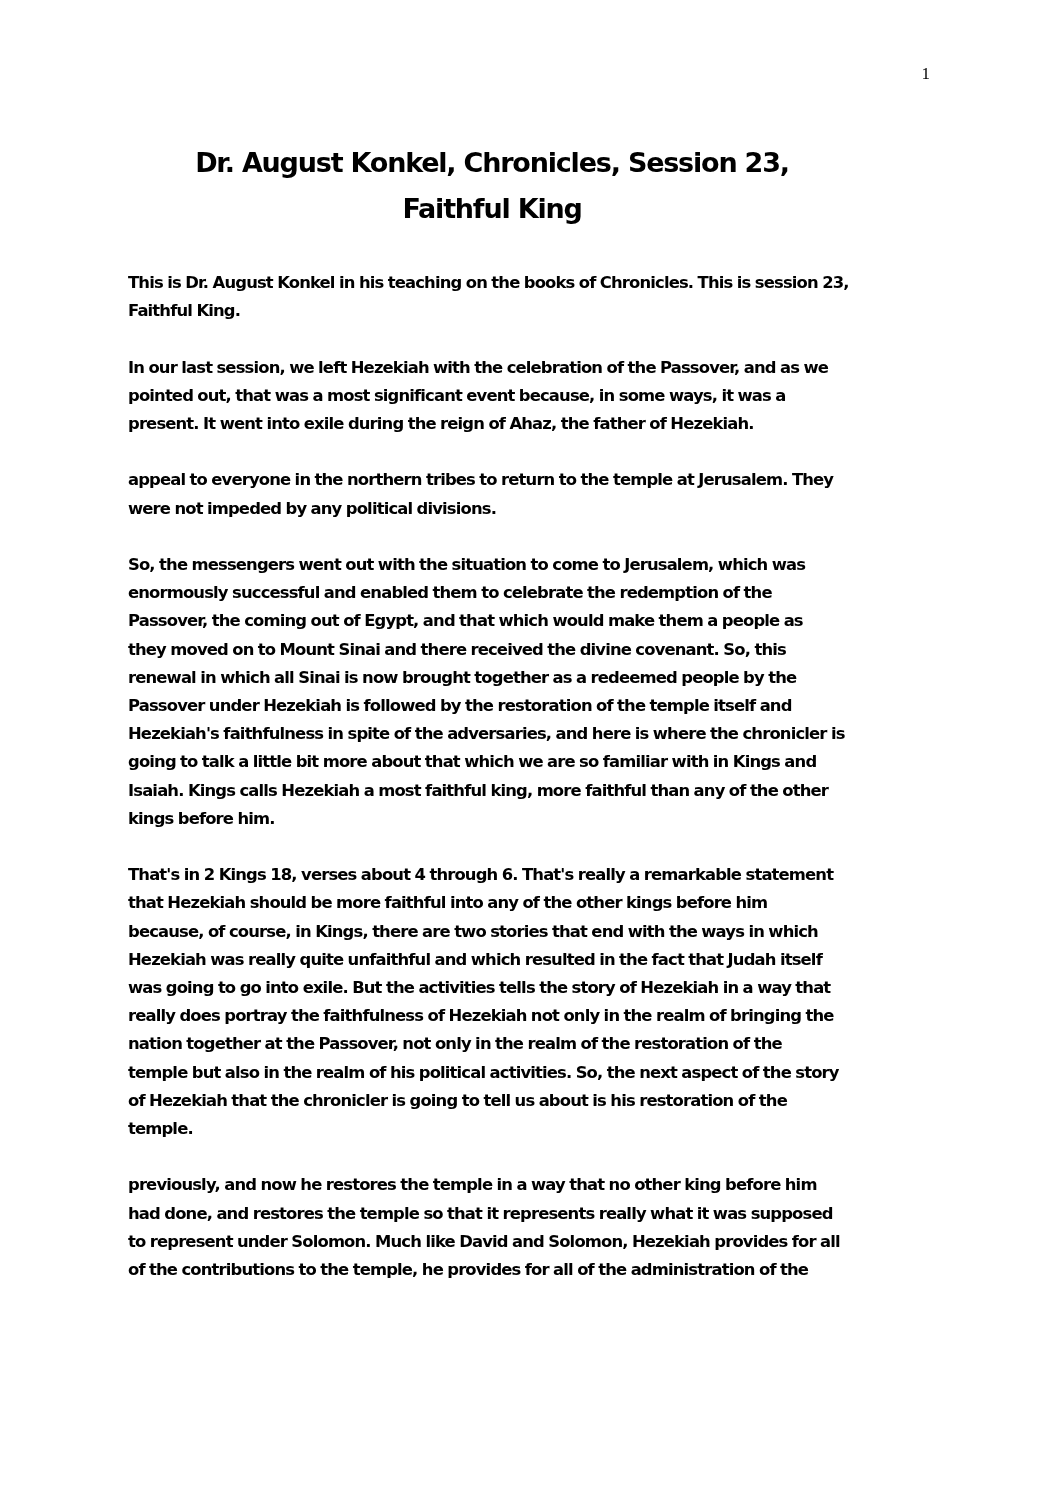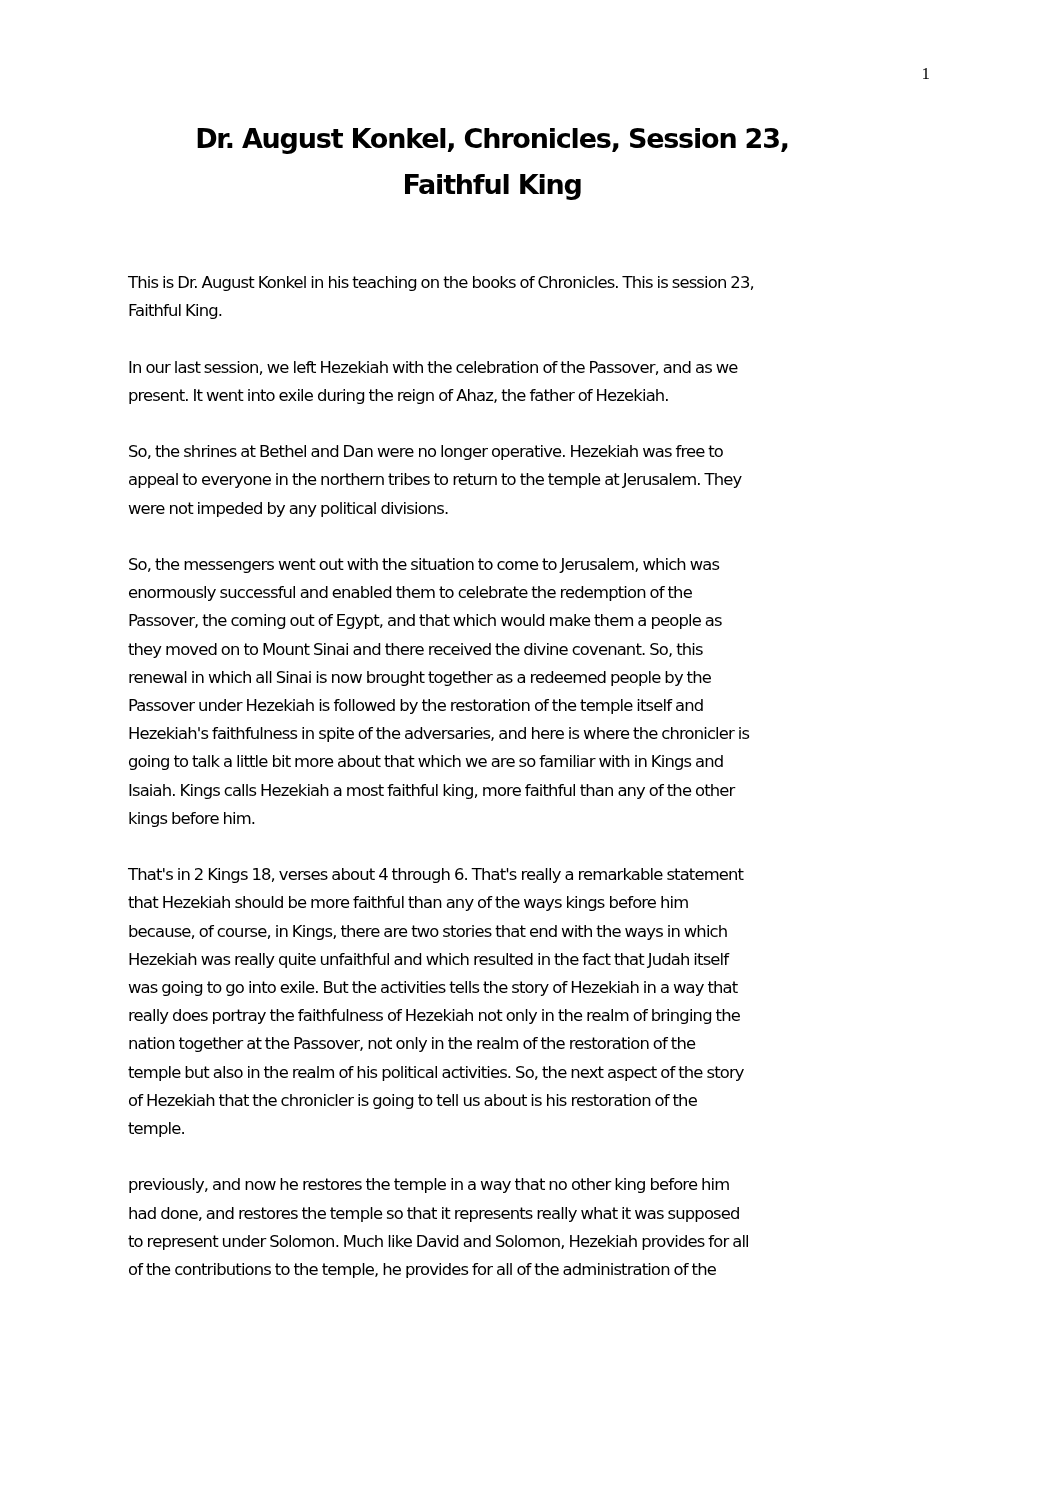--- a/index.html
+++ b/index.html
@@ -17,21 +17,21 @@
     .page-number {
       position: absolute;
       top: 64px;
       right: 128px;
       font-family: "Liberation Serif", serif;
       font-size: 17px;
       line-height: 20px;
     }
     .title-block {
       position: absolute;
-      top: 116px;
+      top: 140px;
       left: 0;
       width: 984px;
       text-align: center;
     }
     .title-line {
       font-family: "DejaVu Sans", sans-serif;
       font-weight: bold;
       font-size: 27px;
       line-height: 46px;
       letter-spacing: -1.2px;
@@ -43,20 +43,21 @@
       line-height: 26px;
       display: block;
       margin-top: -4px;
       letter-spacing: -0.2px;
     }
     .body-text {
       position: absolute;
       top: 269px;
       left: 128px;
       width: 820px;
+      font-weight: bold;
     }
     .paragraph {
       margin: 0 0 28.2px 0;
     }
     .line {
       display: block;
       font-family: "DejaVu Sans", sans-serif;
       font-size: 16.4px;
       line-height: 28.2px;
       letter-spacing: -0.85px;
@@ -74,42 +75,42 @@
   <span class="title-line">Faithful King</span>
 </div>
 
 <div class="body-text">
   <p class="paragraph">
     <span class="line">This is Dr. August Konkel in his teaching on the books of Chronicles. This is session 23,</span>
     <span class="line">Faithful King.</span>
   </p>
   <p class="paragraph">
     <span class="line">In our last session, we left Hezekiah with the celebration of the Passover, and as we</span>
+    <span class="line">pointed out, that was a most significant event because, in some ways, it was a</span>
     <span class="line">present. It went into exile during the reign of Ahaz, the father of Hezekiah.</span>
   </p>
   <p class="paragraph">
-    <span class="line">So, the shrines at Bethel and Dan were no longer operative. Hezekiah was free to</span>
     <span class="line">appeal to everyone in the northern tribes to return to the temple at Jerusalem. They</span>
     <span class="line">were not impeded by any political divisions.</span>
   </p>
   <p class="paragraph">
     <span class="line">So, the messengers went out with the situation to come to Jerusalem, which was</span>
     <span class="line">enormously successful and enabled them to celebrate the redemption of the</span>
     <span class="line">Passover, the coming out of Egypt, and that which would make them a people as</span>
     <span class="line">they moved on to Mount Sinai and there received the divine covenant. So, this</span>
     <span class="line">renewal in which all Sinai is now brought together as a redeemed people by the</span>
     <span class="line">Passover under Hezekiah is followed by the restoration of the temple itself and</span>
     <span class="line">Hezekiah's faithfulness in spite of the adversaries, and here is where the chronicler is</span>
     <span class="line">going to talk a little bit more about that which we are so familiar with in Kings and</span>
     <span class="line">Isaiah. Kings calls Hezekiah a most faithful king, more faithful than any of the other</span>
     <span class="line">kings before him.</span>
   </p>
   <p class="paragraph">
     <span class="line">That's in 2 Kings 18, verses about 4 through 6. That's really a remarkable statement</span>
-    <span class="line">that Hezekiah should be more faithful than any of the ways kings before him</span>
+    <span class="line">that Hezekiah should be more faithful into any of the other kings before him</span>
     <span class="line">because, of course, in Kings, there are two stories that end with the ways in which</span>
     <span class="line">Hezekiah was really quite unfaithful and which resulted in the fact that Judah itself</span>
     <span class="line">was going to go into exile. But the activities tells the story of Hezekiah in a way that</span>
     <span class="line">really does portray the faithfulness of Hezekiah not only in the realm of bringing the</span>
     <span class="line">nation together at the Passover, not only in the realm of the restoration of the</span>
     <span class="line">temple but also in the realm of his political activities. So, the next aspect of the story</span>
     <span class="line">of Hezekiah that the chronicler is going to tell us about is his restoration of the</span>
     <span class="line">temple.</span>
   </p>
   <p class="paragraph">

